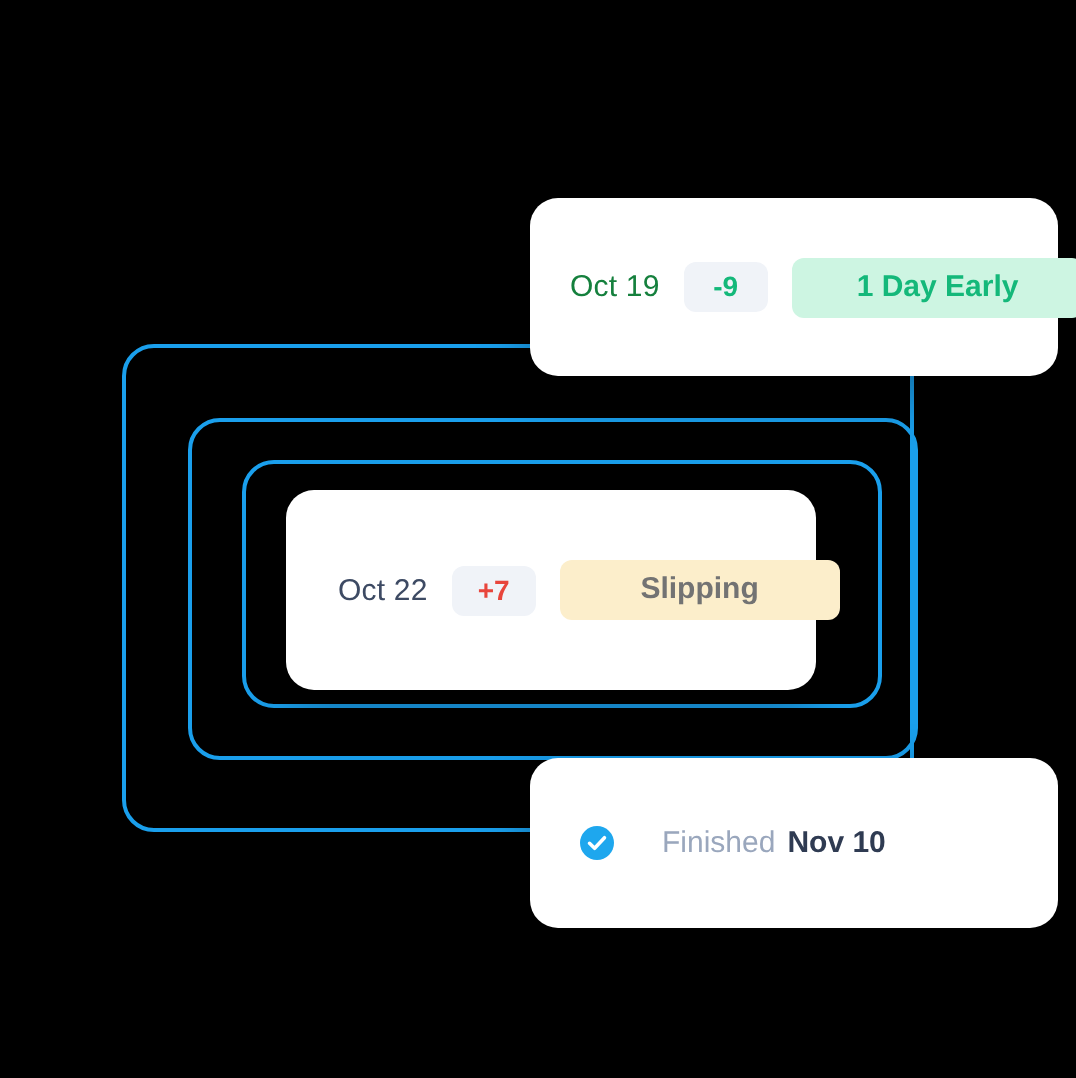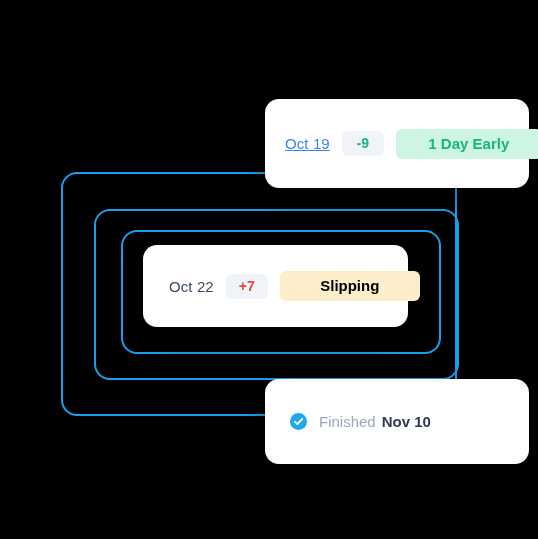--- a/index.html
+++ b/index.html
@@ -74,21 +74,21 @@
     left: 265px;
     top: 99px;
     width: 264px;
     height: 89px;
     padding-left: 20px;
   }
   .card-middle {
     left: 143px;
     top: 245px;
     width: 265px;
-    height: 82px;
+    height: 100px;
     padding-left: 26px;
     z-index: 5;
   }
   .card-bottom {
     left: 265px;
     top: 379px;
     width: 264px;
     height: 85px;
     padding-left: 25px;
     z-index: 6;
@@ -137,21 +137,21 @@
   }
 
   
   .check-icon {
     width: 17px;
     height: 17px;
     flex: 0 0 17px;
     display: block;
   }
   .finished-label {
-    margin-left: 12px;
+    margin-left: 24px;
     font-size: 15px;
     color: #9aa7bd;
     white-space: nowrap;
   }
   .finished-date {
     margin-left: 6px;
     font-size: 15px;
     font-weight: 700;
     color: #2f3b52;
     white-space: nowrap;
@@ -163,31 +163,31 @@
 <div id="stage">
 
   <div class="outline-layer">
     <div class="outline-rect outline-outer" style="border-color: rgb(26, 159, 236);"></div>
     <div class="outline-rect outline-middle" style="border-color: rgb(26, 159, 236);"></div>
     <div class="outline-rect outline-inner" style="border-color: rgb(26, 159, 236);"></div>
   </div>
 
   <div class="card card-top" style="background: rgb(255, 255, 255);">
     <div class="row">
-      <span class="date-text" style="color: #3b82f6; text-decoration: underline;">Oct 19</span>
+      <span class="date-text" style="color: #15803d;">Oct 19</span>
       <span class="delta-badge" style="background: rgb(240, 243, 248); color: rgb(20, 184, 122);">-9</span>
       <span class="status-badge badge-wide" style="background: rgb(205, 245, 226); color: rgb(20, 184, 122);">1 Day Early</span>
     </div>
   </div>
 
   <div class="card card-middle" style="background: rgb(255, 255, 255);">
     <div class="row">
       <span class="date-text" style="color: rgb(61, 74, 99);">Oct 22</span>
       <span class="delta-badge" style="background: rgb(240, 243, 248); color: rgb(232, 69, 60);">+7</span>
-      <span class="status-badge badge-mid" style="background: rgb(252, 238, 203); color: #000000;">Slipping</span>
+      <span class="status-badge badge-mid" style="background: rgb(252, 238, 203); color: #737373;">Slipping</span>
     </div>
   </div>
 
   <div class="card card-bottom" style="background: rgb(255, 255, 255);">
     <div class="row">
       <svg class="check-icon" viewBox="0 0 20 20">
         <circle cx="10" cy="10" r="10" fill="#1ea7ee"></circle>
         <path d="M5.6 10.2 L8.6 13.1 L14.4 6.9" fill="none" stroke="#ffffff" stroke-width="2.1" stroke-linecap="round" stroke-linejoin="round"></path>
       </svg>
       <span class="finished-label" style="color: rgb(154, 167, 189);">Finished</span>

